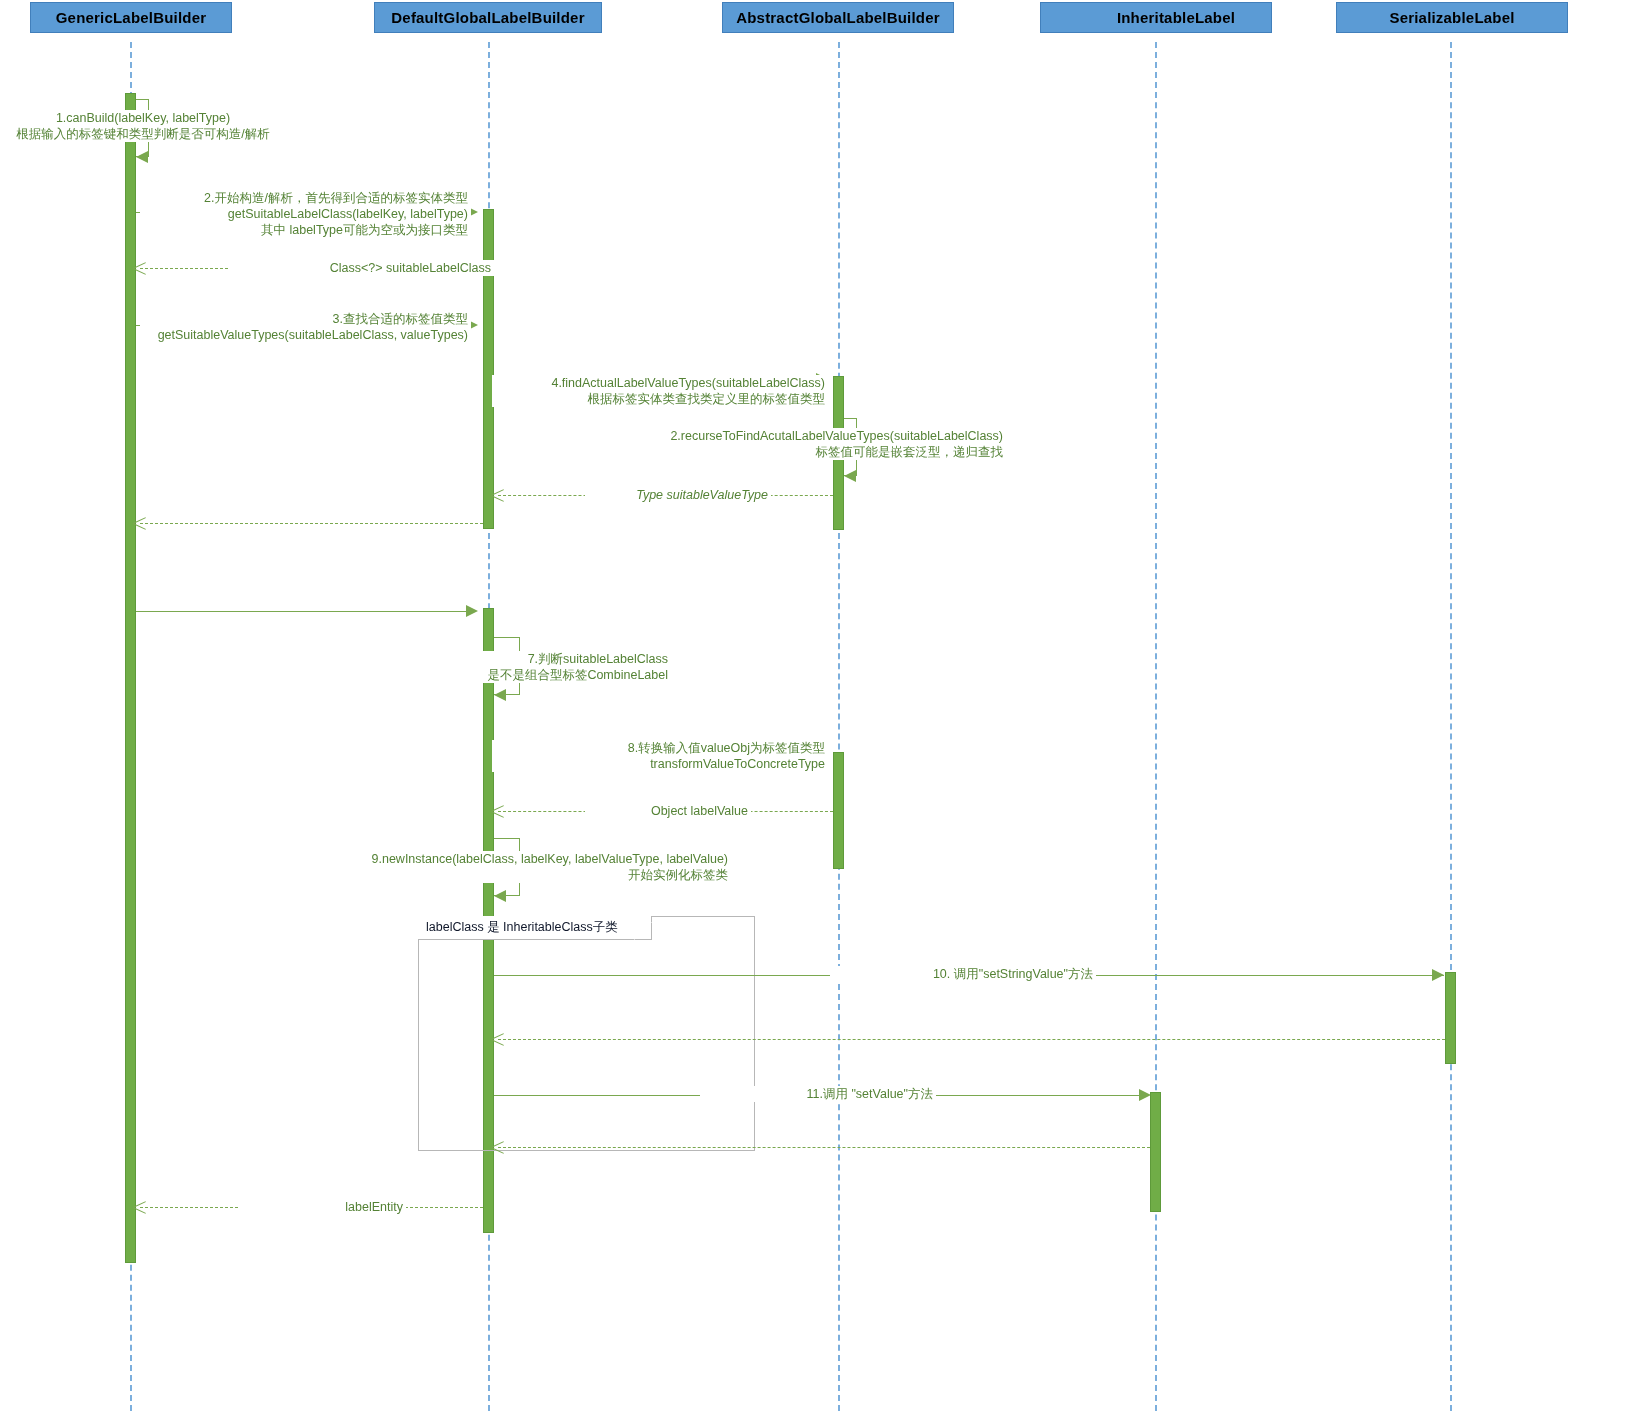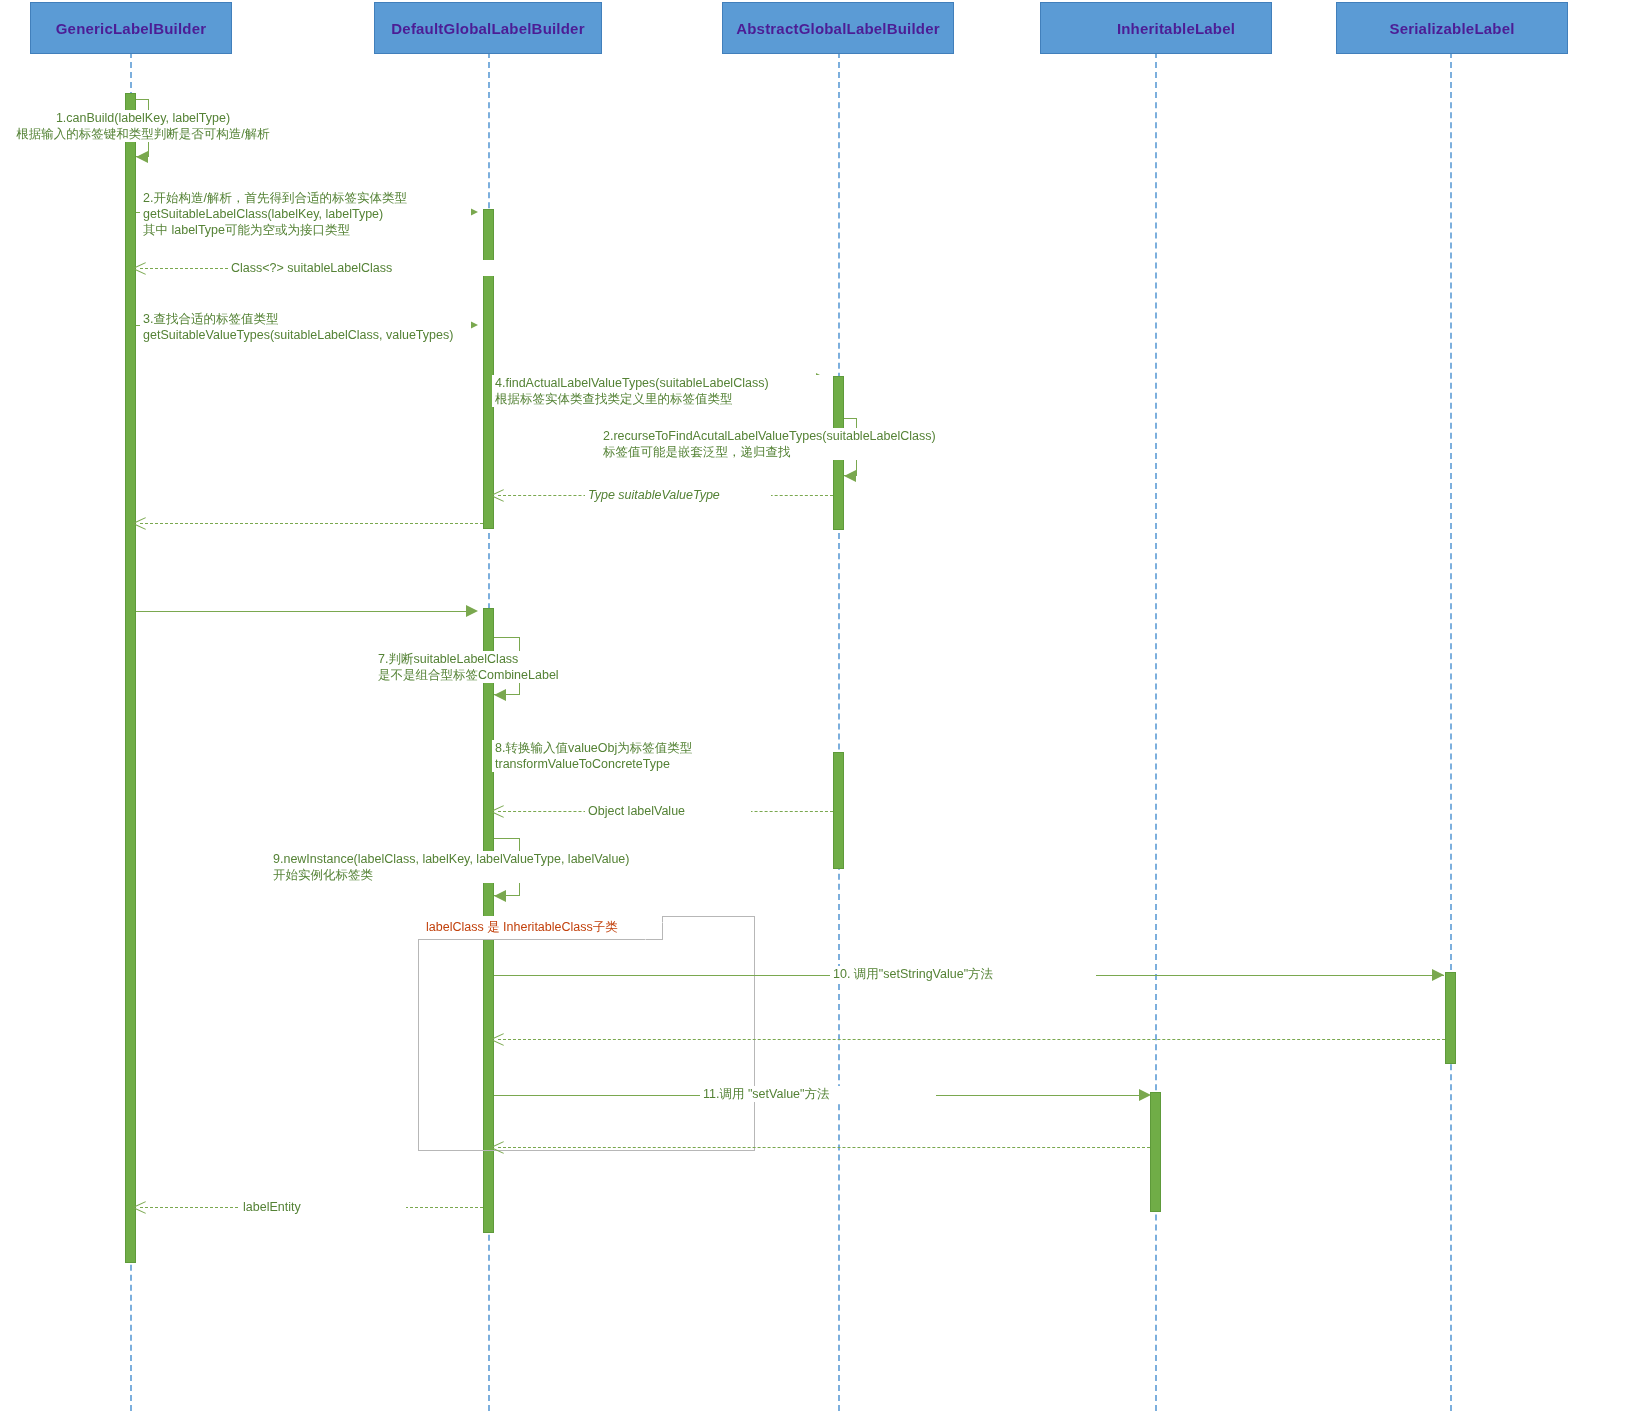--- a/index.html
+++ b/index.html
@@ -16,24 +16,24 @@
     width: 1652px;
     height: 1411px;
     background: #ffffff;
     overflow: hidden;
   }
 
   
   .participant {
     position: absolute;
     box-sizing: border-box;
-    height: 52px;
+    height: 31px;
     background: #5b9bd5;
     border: 1px solid #417fbb;
-    color: #4c1d95;
+    color: #000000;
     font-size: 15px;
     font-weight: bold;
     letter-spacing: .2px;
     display: flex;
     align-items: center;
     justify-content: center;
     text-align: center;
     white-space: nowrap;
   }
 
@@ -92,21 +92,21 @@
     transform-origin: left center;
   }
   .arrowhead-open.left::before { transform: rotate(25deg); }
   .arrowhead-open.left::after  { transform: rotate(-25deg); }
 
   .msg-label {
     position: absolute;
     color: #548235;
     font-size: 12.5px;
     line-height: 16px;
-    text-align: left;
+    text-align: right;
     white-space: pre-line;
     background: #ffffff;
     padding: 0 3px;
   }
 
   
   .selfcall {
     position: absolute;
     box-sizing: border-box;
     border-top: 1.6px solid #7aa84f;
@@ -121,24 +121,24 @@
     box-sizing: border-box;
     border: 1px solid #b7b7b7;
     background: transparent;
   }
   .fragment-tab {
     position: absolute;
     box-sizing: border-box;
     background: #ffffff;
     border-right: 1px solid #b7b7b7;
     border-bottom: 1px solid #b7b7b7;
-    color: #c2410c;
+    color: #0f172a;
     font-size: 12.5px;
     line-height: 15px;
-    padding: 4px 44px 4px 8px;
+    padding: 4px 33px 4px 8px;
     white-space: nowrap;
   }
   .fragment-tab::after {
     content: "";
     position: absolute;
     right: -1px;
     bottom: -1px;
     width: 0; height: 0;
     border-left: 18px solid #ffffff;
     border-bottom: 18px solid transparent;

